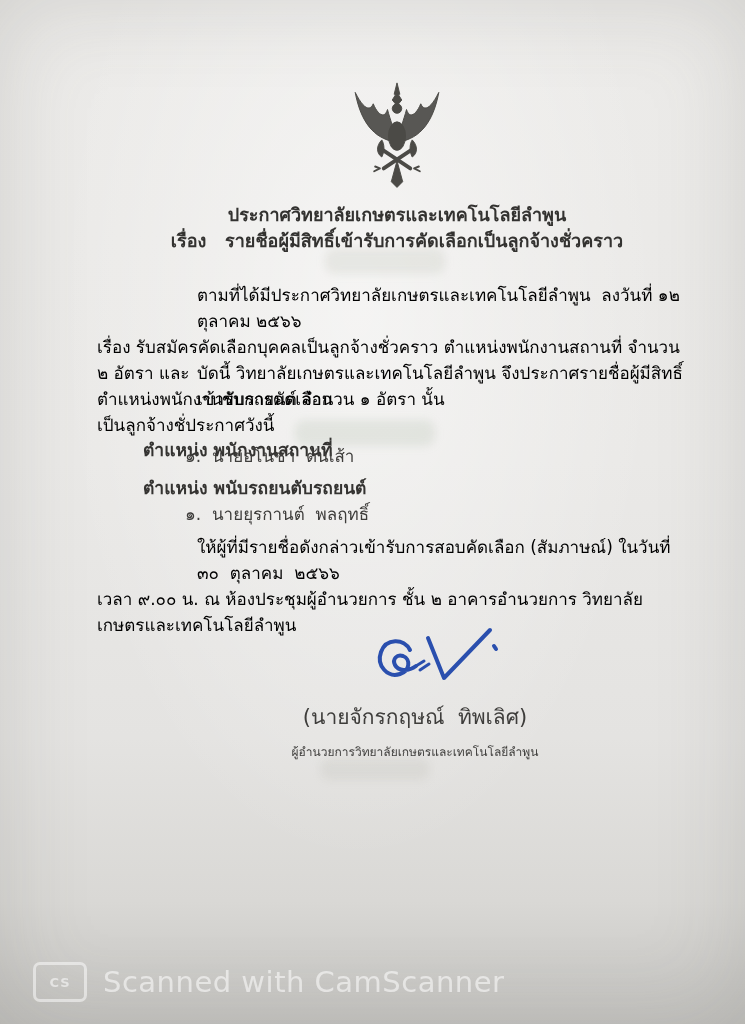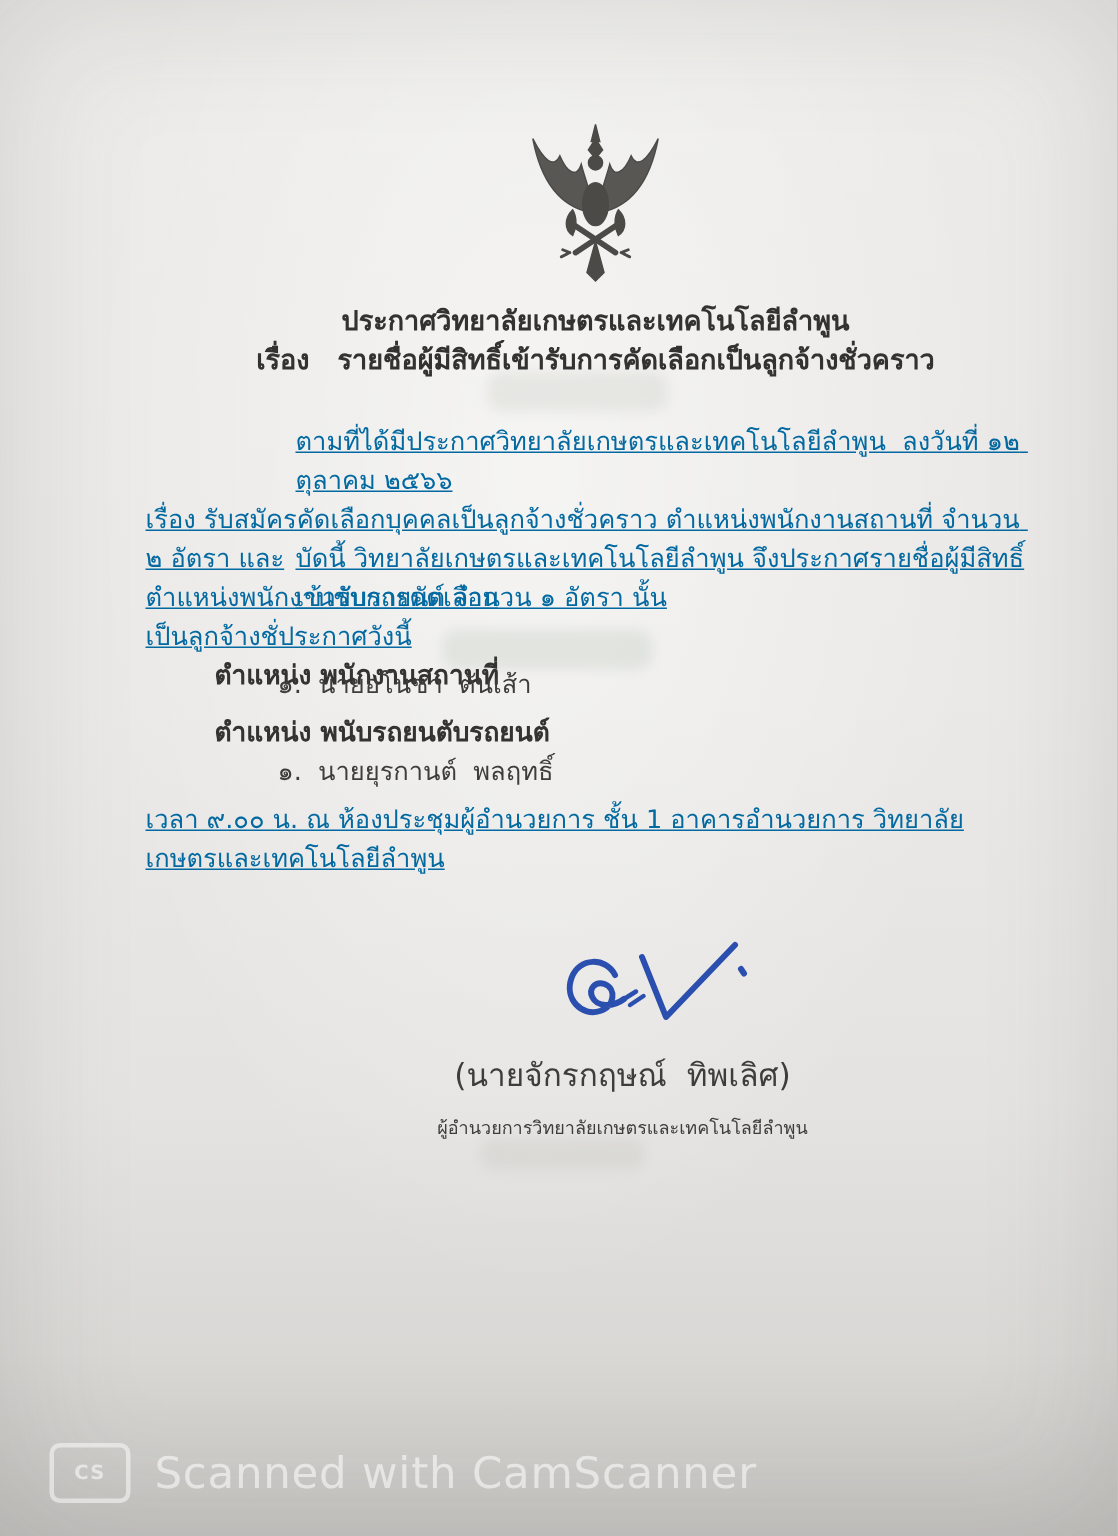--- a/index.html
+++ b/index.html
@@ -32,21 +32,21 @@
   .emblem{position:absolute;left:340px;top:80px;width:114px;height:116px;}
 
   
   .title{
     position:absolute;left:49px;width:696px;text-align:center;
     font-weight:bold;color:#333230;font-size:18px;line-height:25px;white-space:pre-wrap;
   }
   .t1{top:202px;}
   .t2{top:228px;}
 
-  .para{position:absolute;left:97px;right:55px;font-size:17px;line-height:26px;color:#0369a1;text-decoration:underline;}
+  .para{position:absolute;left:97px;right:55px;font-size:17px;line-height:26px;color:#000000;}
   .para .indent{padding-left:100px;}
   .p1{top:282px;}
   .p2{top:360px;}
   .p3{top:534px;}
 
   .sec-header{position:absolute;left:143px;font-size:17.5px;font-weight:bold;color:#343331;white-space:pre-wrap;}
   .s1{top:436px;}
   .s2{top:474px;}
   .cand{position:absolute;left:185px;font-size:17px;color:#3e3d3b;white-space:pre-wrap;}
   .c1{top:442px;}
@@ -123,21 +123,22 @@
     <div class="line">เป็นลูกจ้างชั่ประกาศวังนี้</div>
   </div>
 
   <div class="sec-header s1">ตำแหน่ง พนักงานสถานที่</div>
   <div class="cand c1">๑.  นายอโนชา  ตันเส้า</div>
 
   <div class="sec-header s2">ตำแหน่ง พนับรถยนตับรถยนต์</div>
   <div class="cand c2">๑.  นายยุรกานต์  พลฤทธิ์</div>
 
   <div class="para p3">
-    <div class="line">เวลา ๙.๐๐ น. ณ ห้องประชุมผู้อำนวยการ ชั้น 1 อาคารอำนวยการ วิทยาลัยเกษตรและเทคโนโลยีลำพูน</div>
+    <div class="line indent">ให้ผู้ที่มีรายชื่อดังกล่าวเข้ารับการสอบคัดเลือก (สัมภาษณ์) ในวันที่  ๓๐  ตุลาคม  ๒๕๖๖</div>
+    <div class="line">เวลา ๙.๐๐ น. ณ ห้องประชุมผู้อำนวยการ ชั้น ๒ อาคารอำนวยการ วิทยาลัยเกษตรและเทคโนโลยีลำพูน</div>
   </div>
 
 
   <div class="sig-block">
     <svg class="sig-svg" width="130" height="72" viewBox="0 0 130 72" aria-hidden="true">
       <g fill="none" stroke="#2a4fae" stroke-linecap="round" stroke-linejoin="round">
 
         <path d="M40,24 C34,12 16,12 11,26 C6,40 18,52 30,48 C40,45 41,33 33,30 C27,28 22,33 25,39 C28,45 38,46 46,40" stroke-width="4"></path>
         <path d="M46,40 l8,-5 m-4,9 l9,-6" stroke-width="3"></path>
 

